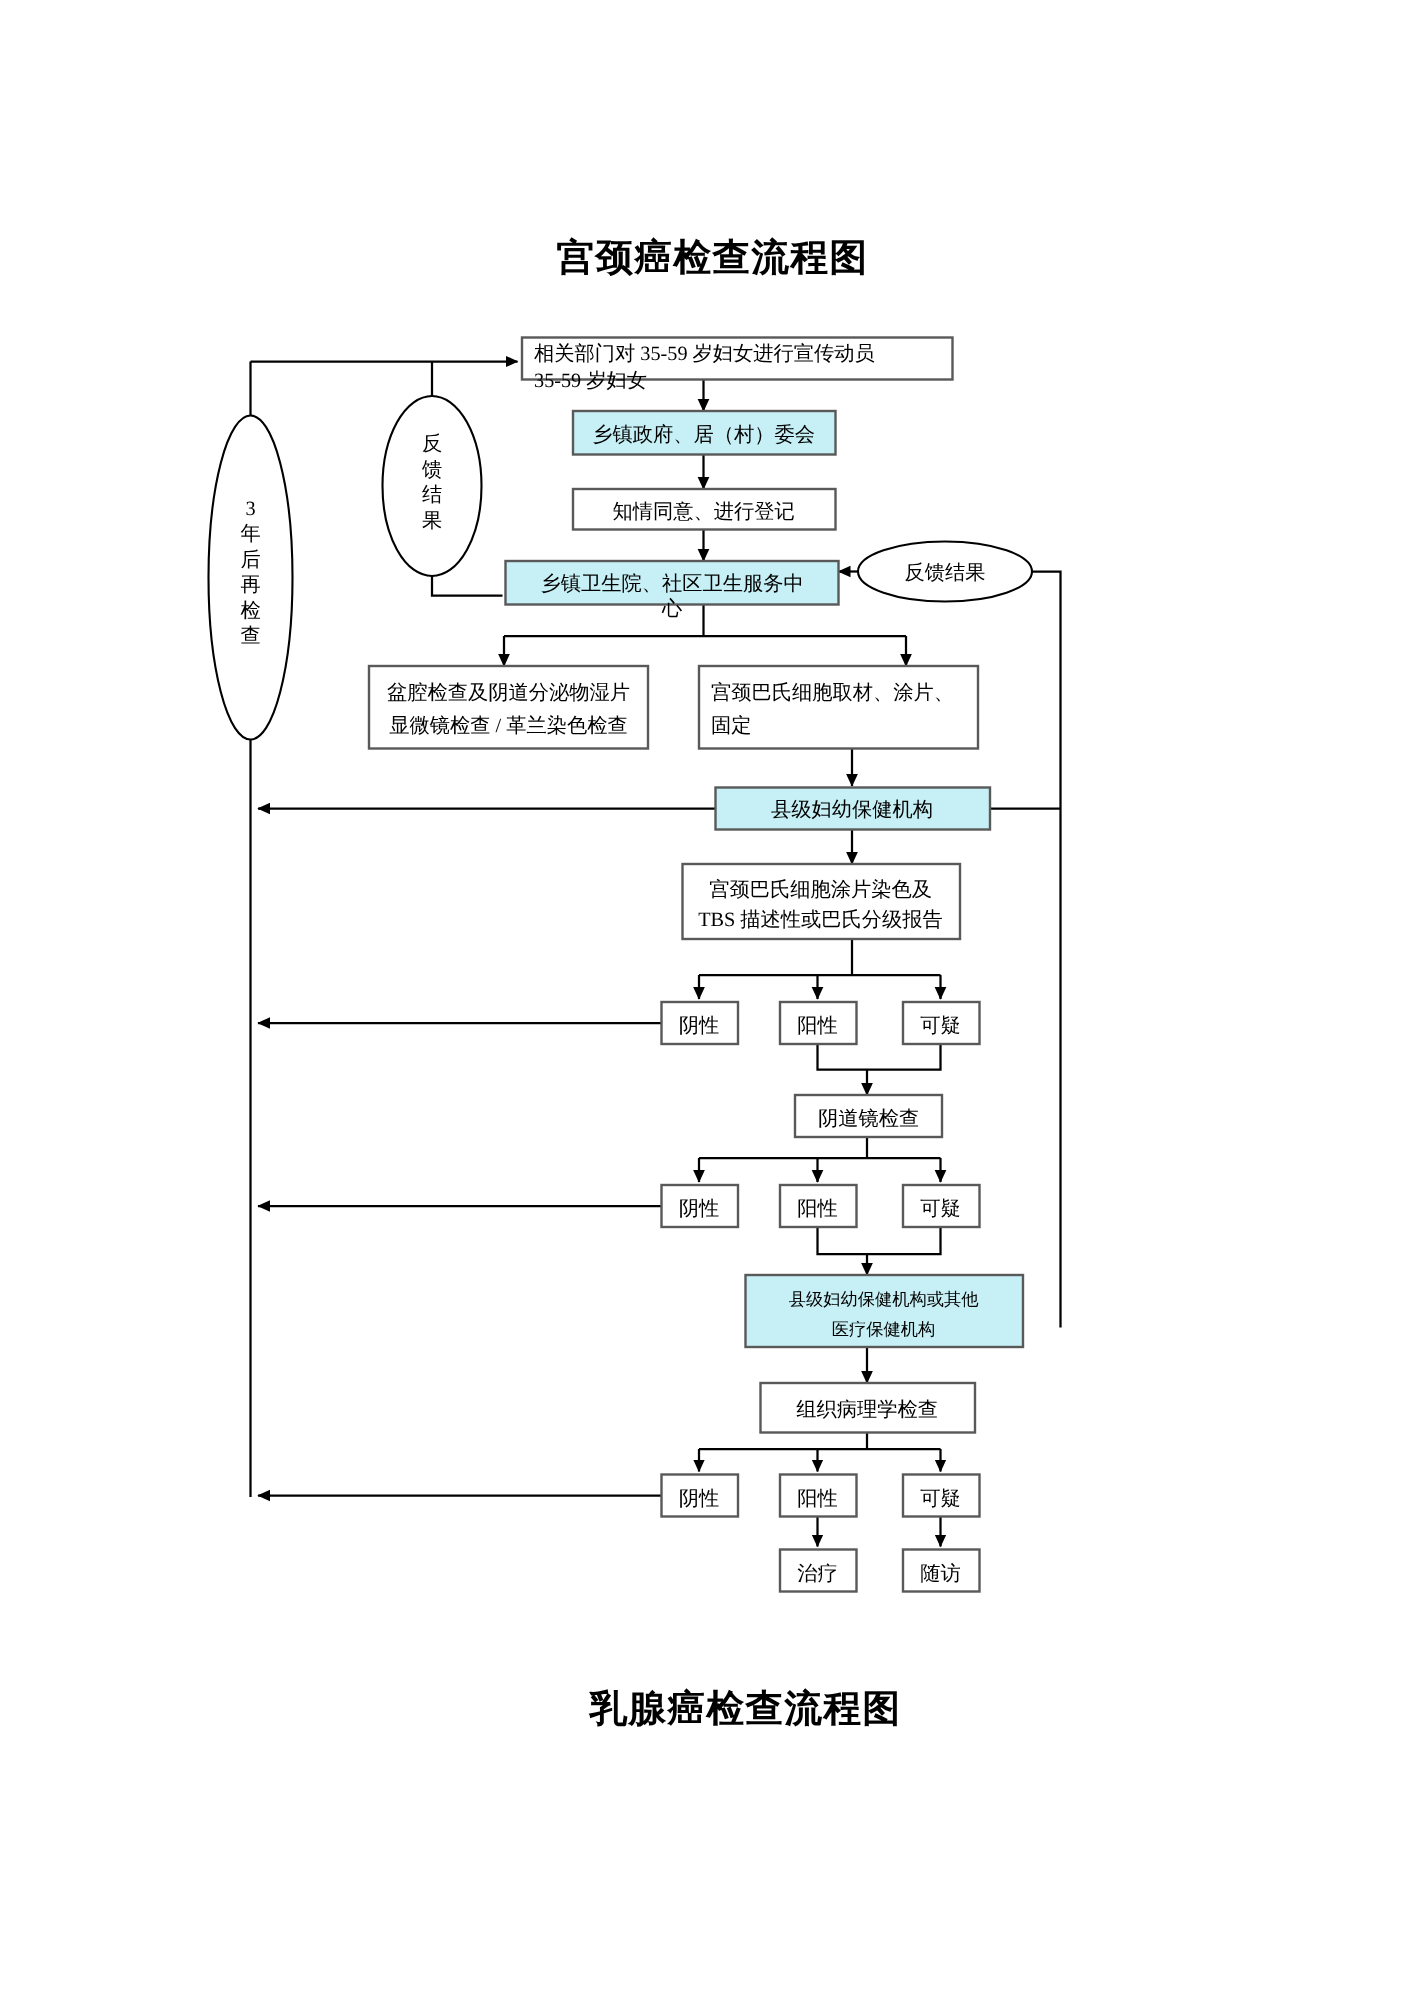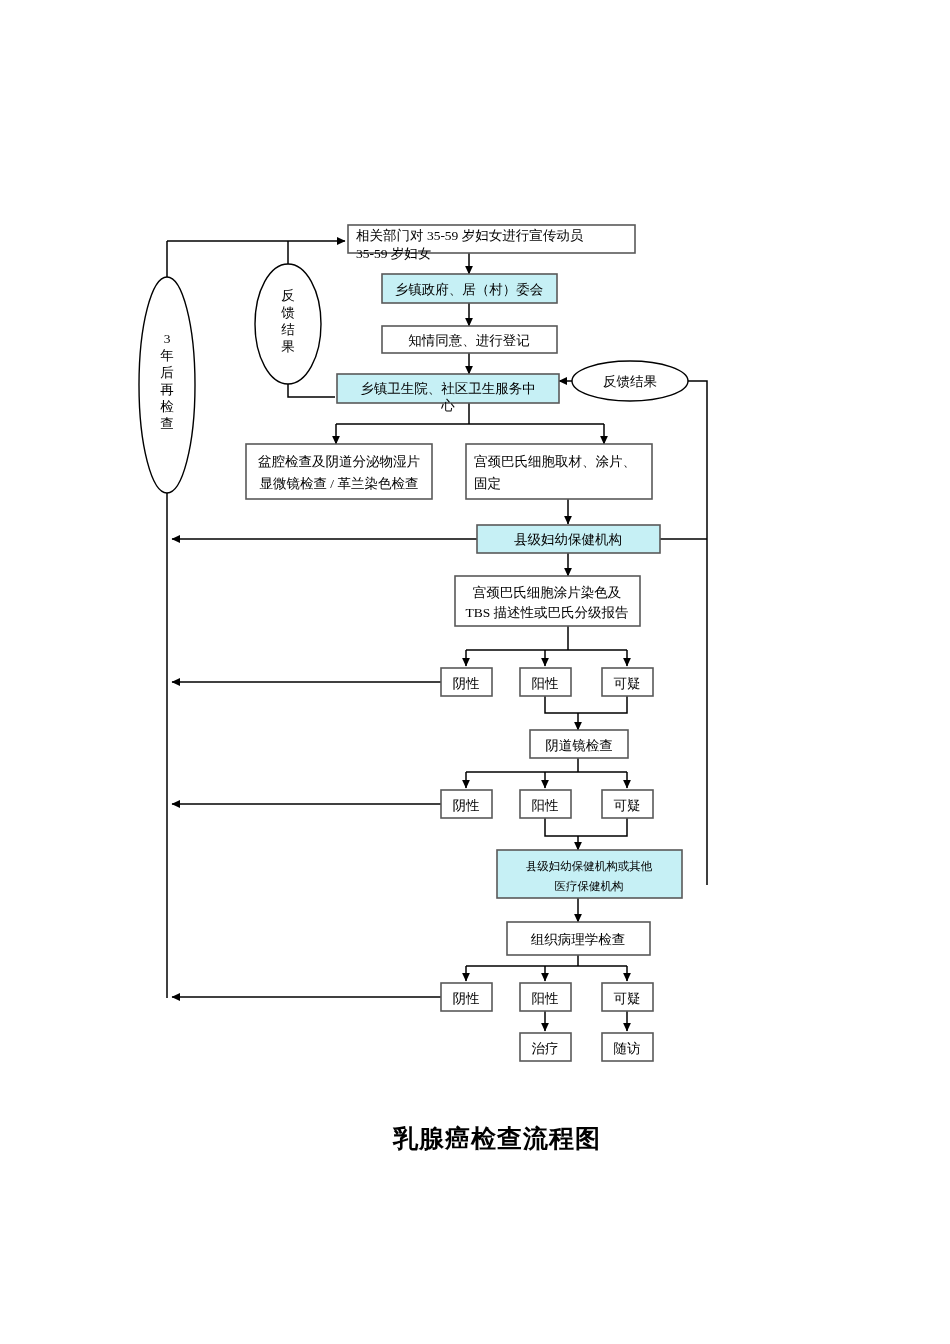--- a/index.html
+++ b/index.html
@@ -61,20 +61,21 @@
     font-size: 13.5px;
     fill: #000000;
     text-anchor: middle;
   }
 </style>
 </head>
 <body>
 
 <div class="page">
 
+  <div class="title" id="title-top">宫颈癌检查流程图</div>
 
   <svg class="flow" viewBox="0 0 950 1344">
     <defs>
       <marker id="arw" markerWidth="9" markerHeight="9" refX="8" refY="4.5" orient="auto" markerUnits="userSpaceOnUse">
         <path d="M0,0.6 L8.5,4.5 L0,8.4 z" fill="#000000"></path>
       </marker>
     </defs>
 
     <g>
 

